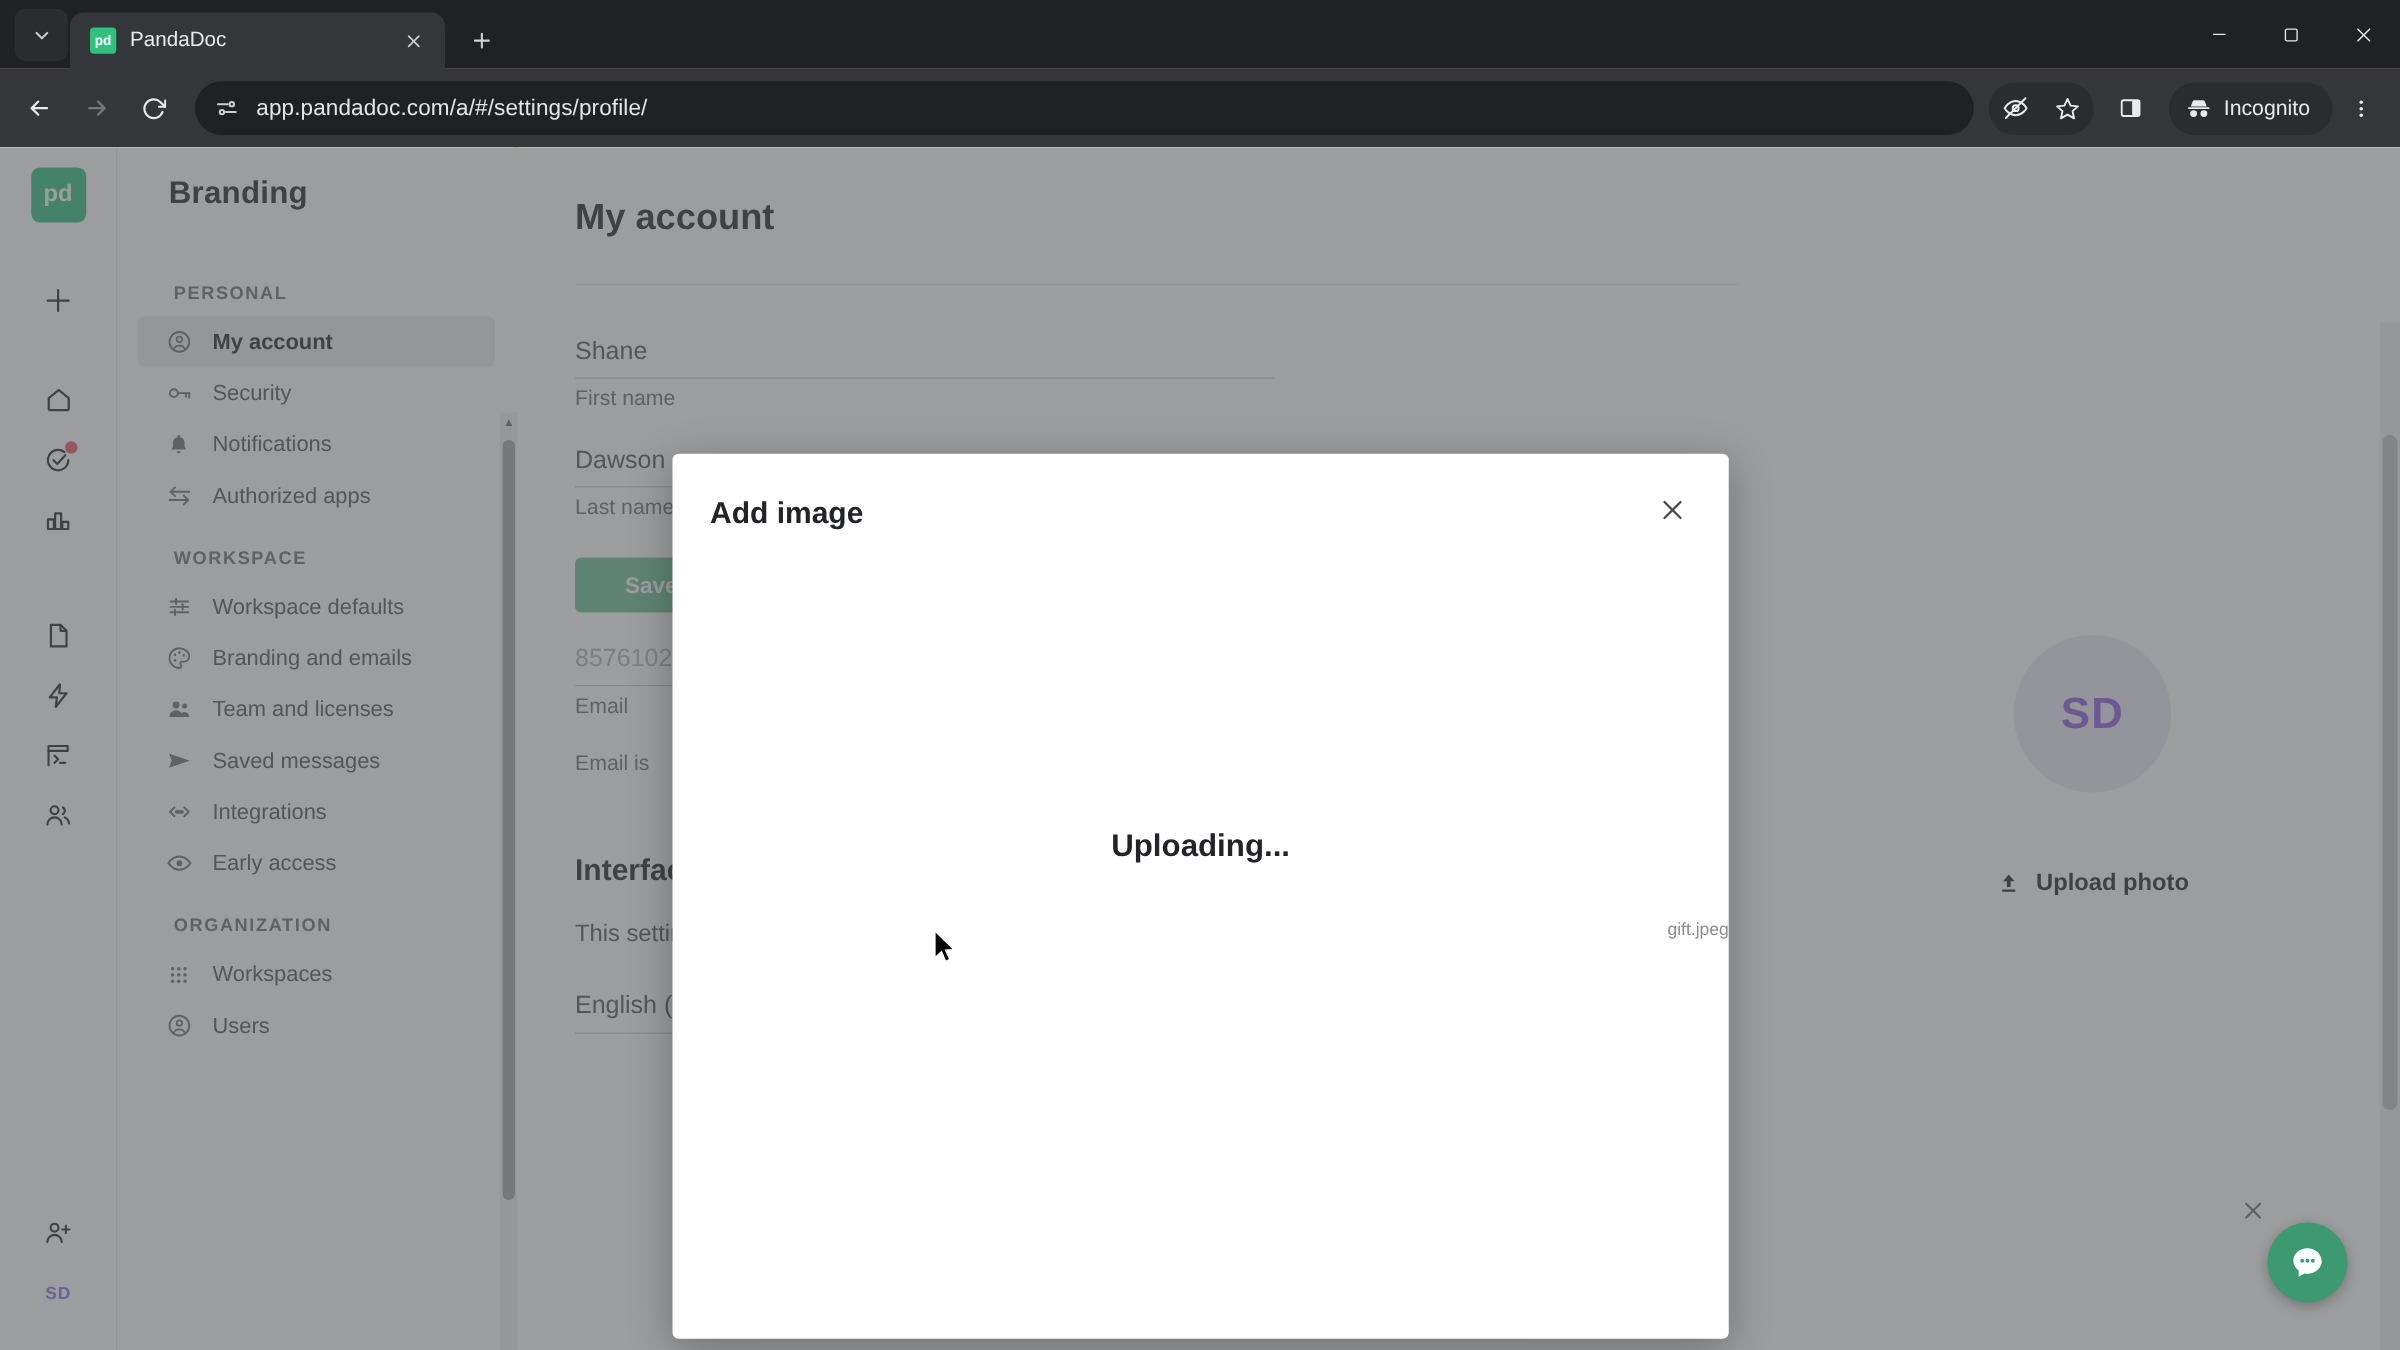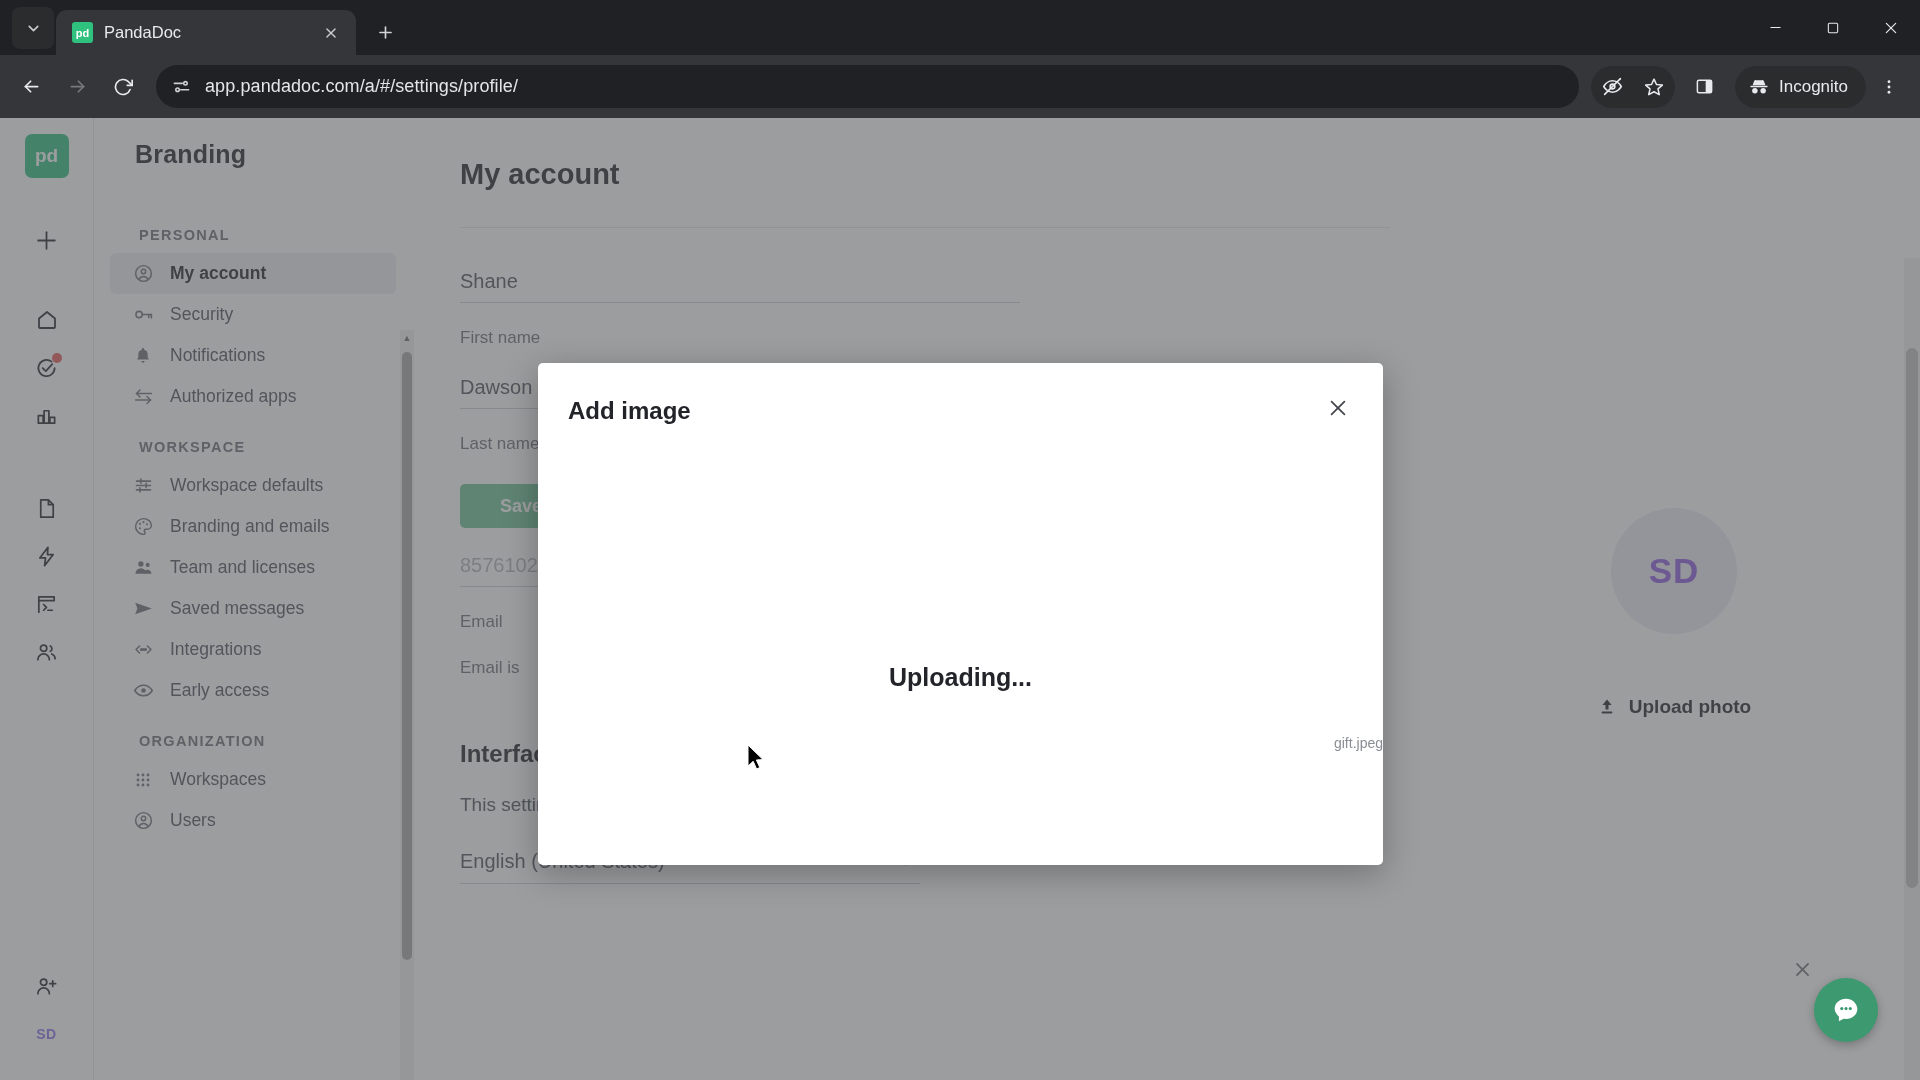--- a/index.html
+++ b/index.html
@@ -113,21 +113,21 @@
   .main {
     position: absolute; left: 414px; top: 0; right: 0; bottom: 0;
     background:#fff; padding: 40px 0 0 46px; overflow:hidden;
   }
   .h1 { font-size: 29px; font-weight: 700; color:#22242a; }
   .divider { height:1px; background:#e5e6e8; margin: 36px 0 0 0; width: 930px; }
 
   .field { width: 560px; margin-top: 42px; }
   .field .val { font-size: 20px; color:#4f535c; padding-bottom: 9px; }
   .field .line { height:1px; background:#cdd0d4; }
-  .field .lbl { font-size: 17px; color:#6d7078; margin-top: 25px; }
+  .field .lbl { font-size: 17px; color:#6d7078; margin-top: 6px; }
   .field .val.muted { color:#b3b6bb; }
 
   .save-btn {
     margin-top: 30px; width: 122px; height: 44px; border-radius: 5px;
     background: #6fc496; color:#fff; font-size:18px; font-weight:700;
     display:flex; align-items:center; justify-content:center;
   }
   .hint { font-size: 17px; color:#6d7078; margin-top: 26px; }
 
   .h2 { font-size: 24px; font-weight:700; color:#22242a; margin-top: 62px; }
@@ -148,21 +148,21 @@
     color:#22242a; font-size:19px; font-weight:700;
   }
 
   
   .page-sb { position:absolute; right:0; top: 140px; width: 16px; height: 822px; background:#f1f1f1; }
   .page-sb .thumb { position:absolute; left:2px; top: 90px; width:12px; height: 540px; background:#c1c1c1; border-radius:6px; }
 
   
   .overlay { position:absolute; inset:0; background: rgba(84,86,90,0.58); }
   .modal {
-    position:absolute; left: 538px; top: 245px; width: 845px; height: 502px;
+    position:absolute; left: 538px; top: 245px; width: 845px; height: 708px;
     background:#fff; border-radius: 5px; box-shadow: 0 8px 34px rgba(0,0,0,.28);
   }
   .modal-title { position:absolute; left: 30px; top: 34px; font-size:24px; font-weight:700; color:#22242a; }
   .modal-close { position:absolute; right: 28px; top: 28px; width:34px; height:34px; display:flex; align-items:center; justify-content:center; color:#44474d; }
   .modal-body { position:absolute; left:0; right:0; top: 300px; text-align:center; }
   .uploading { font-size: 25px; font-weight: 700; color:#22242a; }
   .filename { font-size: 14px; color:#8a8d93; margin-top: 43px; text-align: right; }
 
   
   .chat-bubble {

